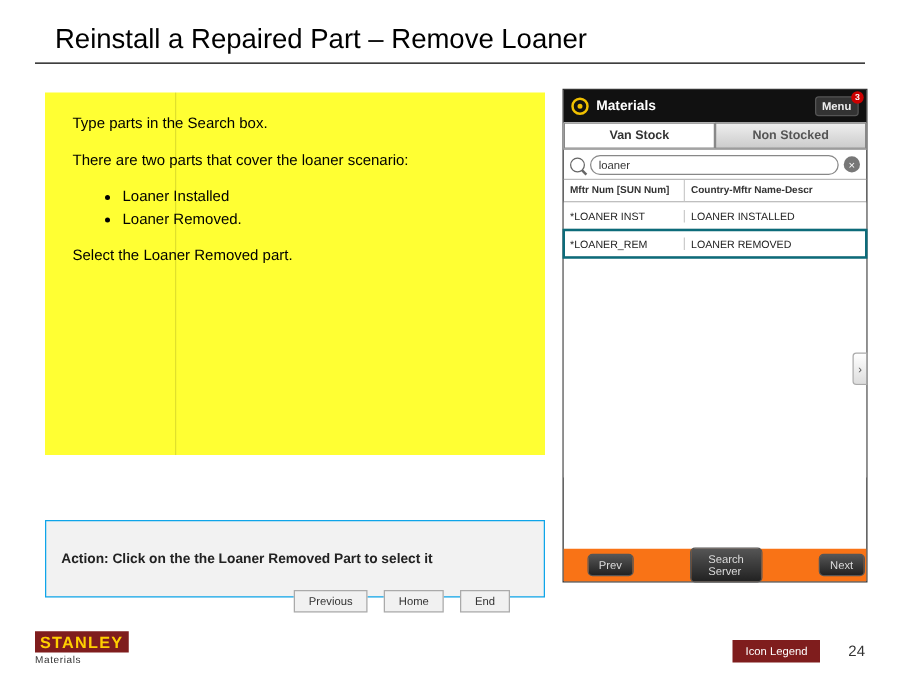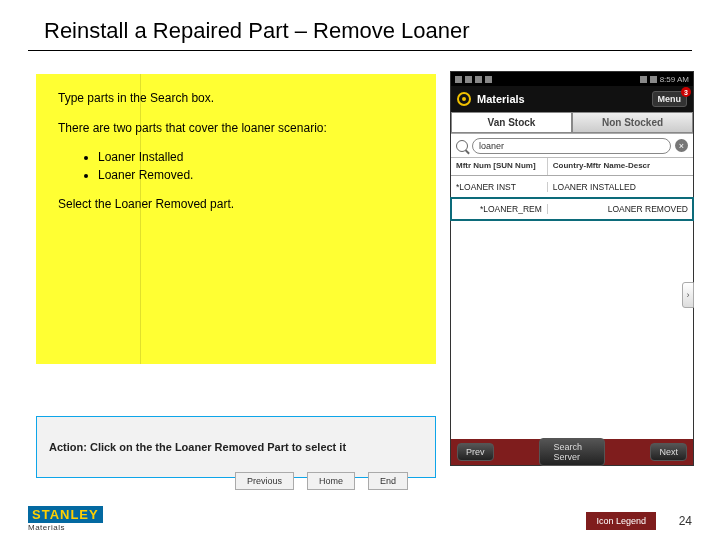--- a/index.html
+++ b/index.html
@@ -49,37 +49,37 @@
   .mag::after { content:""; position:absolute; width:5px;height:1.5px;background:#666; bottom:-2px; right:-3px; transform:rotate(45deg); }
   .search-input { flex:1; height:16px; border:1px solid #888; border-radius:8px; font-size:9px; padding:1px 6px; color:#333; }
   .clear-x { width:13px;height:13px;border-radius:50%;background:#777;color:#fff;font-size:9px;display:flex;align-items:center;justify-content:center; }
 
   .cols { height:18px; display:flex; border-bottom:1px solid #aaa; font-size:8px; font-weight:bold; color:#333; }
   .col-a { width:40%; padding:3px 5px; border-right:1px solid #ccc; }
   .col-b { width:60%; padding:3px 5px; }
 
   .row { height:22px; display:flex; border-bottom:1px solid #ccc; font-size:8.5px; color:#222; align-items:center; }
   .row .col-a, .row .col-b { padding:0 5px; font-weight:normal; }
-  .row.selected { outline:2px solid #0c6b7a; outline-offset:-1px;text-align:right; }
+  .row.selected { outline:2px solid #0c6b7a; outline-offset:-1px; }
   .row-area { height: 220px; background:#fff; }
 
   .side-tab { position:absolute; right:-1px; top:210px; width:12px;height:26px;border:1px solid #aaa;background:linear-gradient(#fff,#ddd);border-radius:3px 0 0 3px; display:flex;align-items:center;justify-content:center; font-size:9px;color:#555;}
   .side-tab::before { content:"›"; }
 
-  .bottombar { position:absolute; left:0; right:0; bottom:0; height:26px; background:#7f1d1d; display:flex; align-items:center; justify-content:space-between; padding:0 6px;gap:45px; }
+  .bottombar { position:absolute; left:0; right:0; bottom:0; height:26px; background:#f97316; display:flex; align-items:center; justify-content:space-between; padding:0 19px;gap:45px; }
   .bb-btn { background:linear-gradient(#555,#222); color:#ddd; border:1px solid #555; border-radius:4px; font-size:9px; padding:3px 8px; }
   .bb-btn.center { padding:3px 14px; }
 
   
   .nav-buttons { position:absolute; left:235px; top:472px; display:flex; gap:13px; }
   .nav-buttons .nbtn { background:#f1f1f1; border:1px solid #aaa; font-size:9px; padding:3px 11px; color:#333; }
 
   .footer { position:absolute; left:0; bottom:0; width:100%; height:36px; }
   .brand { position:absolute; left:28px; bottom:8px; }
-  .brand-main { background:#0369a1; color:#ffcf00; font-weight:900; font-size:13px; letter-spacing:1px; padding:1px 4px; display:inline-block; }
+  .brand-main { background:#7f1d1d; color:#ffcf00; font-weight:900; font-size:13px; letter-spacing:1px; padding:1px 4px; display:inline-block; }
   .brand-sub { font-size:8px; color:#333; letter-spacing:0.5px; display:block; }
   .legend-btn { position:absolute; right:64px; bottom:10px; background:#7f1d1d; color:#fff; font-size:9px; padding:4px 10px; }
   .pagenum { position:absolute; right:28px; bottom:12px; font-size:12px; color:#333; }
 </style>
 </head>
 <body>
 
 <div class="title">Reinstall a Repaired Part – Remove Loaner</div>
 <hr class="title-rule">
 
@@ -92,33 +92,20 @@
     <ul>
       <li>Loaner Installed</li>
       <li>Loaner Removed.</li>
     </ul>
     <p>Select the Loaner Removed part.</p>
   </div>
 
   <div class="action">Action:  Click on the the Loaner Removed Part to select it</div>
 
   <div class="phone">
-    <div class="statusbar">
-      <span class="sb-left">
-        <span class="sb-icon"></span>
-        <span class="sb-icon"></span>
-        <span class="sb-icon"></span>
-        <span class="sb-icon"></span>
-      </span>
-      <span class="sb-right">
-        <span class="sb-icon"></span>
-        <span class="sb-icon"></span>
-        <span>8:59 AM</span>
-      </span>
-    </div>
 
     <div class="appbar">
       <span class="appbar-left">
         <span class="target-icon"></span>
         <span>Materials</span>
       </span>
       <span class="menu-btn">
         <span>Menu</span>
         <span class="menu-badge">3</span>
       </span>

